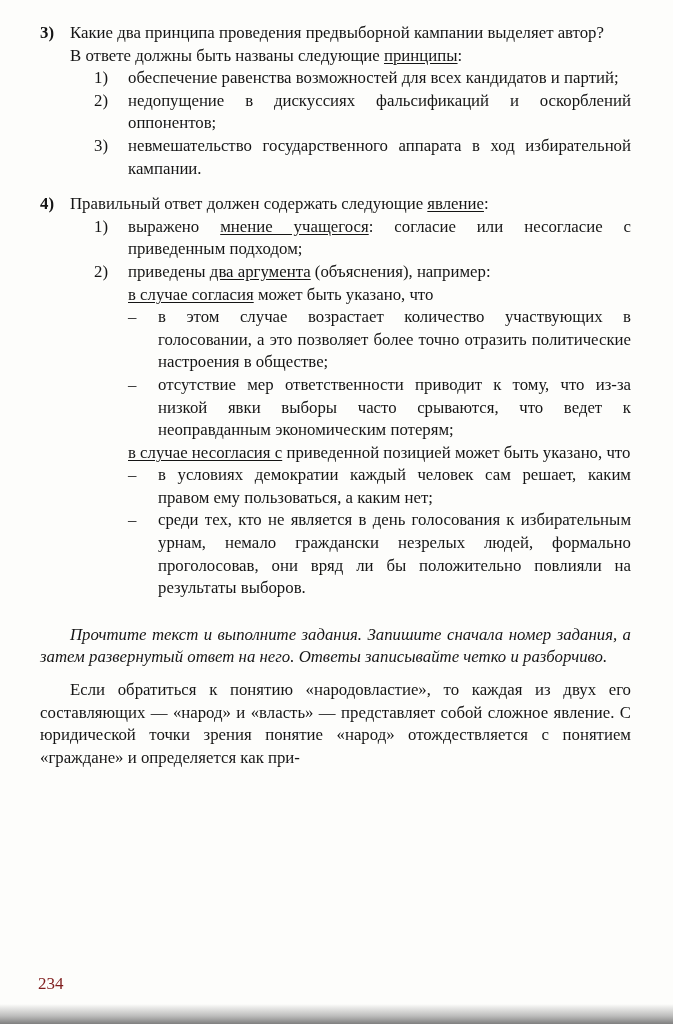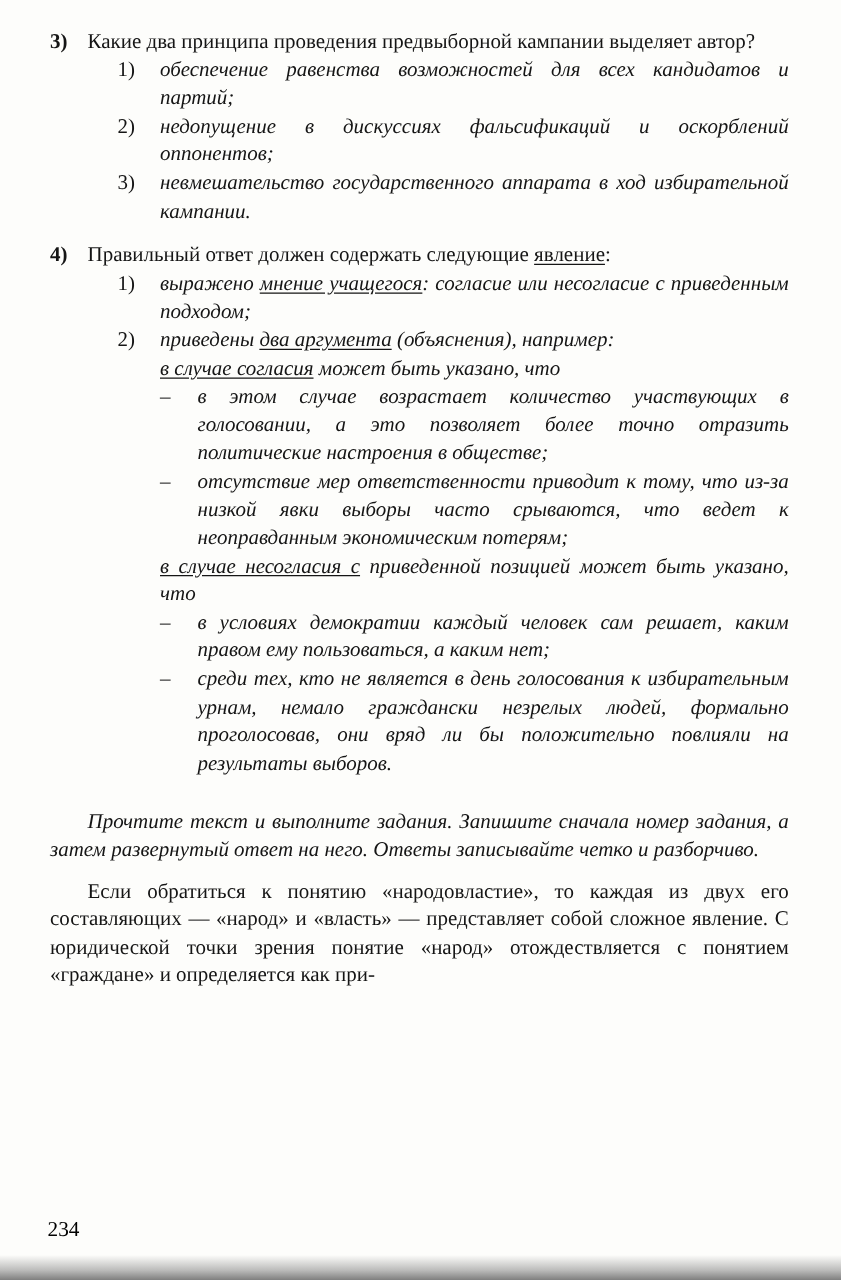--- a/index.html
+++ b/index.html
@@ -15,53 +15,54 @@
     padding: 22px 42px 0 40px;
     font-size: 16.8px;
     line-height: 22.6px;
     text-align: justify;
   }
   .q-block { display: flex; margin-bottom: 13px; }
   .q-num { flex: none; width: 30px; font-weight: 700; }
   .q-body { flex: 1; min-width: 0; }
   .sub-item { display: flex; margin-left: 24px; }
   .sub-num { flex: none; width: 34px; }
-  .sub-body { flex: 1; min-width: 0; font-style: italic; }
+  .sub-body { flex: 1; min-width: 0; }
   .dash-item { display: flex; }
   .dash-marker { flex: none; width: 30px; }
   .dash-body { flex: 1; min-width: 0; }
   .u { text-decoration: underline; text-underline-offset: 2px; }
   .instruction { font-style: italic; text-indent: 30px; margin-top: 24px; }
   .body-par { text-indent: 30px; margin-top: 10px; }
   .page-number {
     position: absolute;
     left: 38px;
     top: 974px;
     font-size: 17px;
-    color: #000000;
+    color: #7f1d1d;
   }
   .scan-shadow {
     position: absolute;
     left: 0; right: 0; bottom: 0;
     height: 20px;
     background: linear-gradient(to bottom,
       rgba(120,120,120,0) 0%,
       rgba(110,110,110,0.45) 60%,
       rgba(85,85,85,0.75) 100%);
   }
 </style>
 </head>
 <body>
 
 <div class="page">
 
   <div class="q-block">
     <span class="q-num">3)</span>
     <div class="q-body">
       <p><span>Какие два принципа проведения предвыборной кампании выделяет автор?</span></p>
+      <p><span>В ответе должны быть названы следующие </span><span class="u">принципы</span><span>:</span></p>
 
       <div class="sub-item">
         <span class="sub-num">1)</span>
         <p class="sub-body"><span>обеспечение равенства возможностей для всех кандидатов и партий;</span></p>
       </div>
       <div class="sub-item">
         <span class="sub-num">2)</span>
         <p class="sub-body"><span>недопущение в дискуссиях фальсификаций и оскорблений оппонентов;</span></p>
       </div>
       <div class="sub-item">

